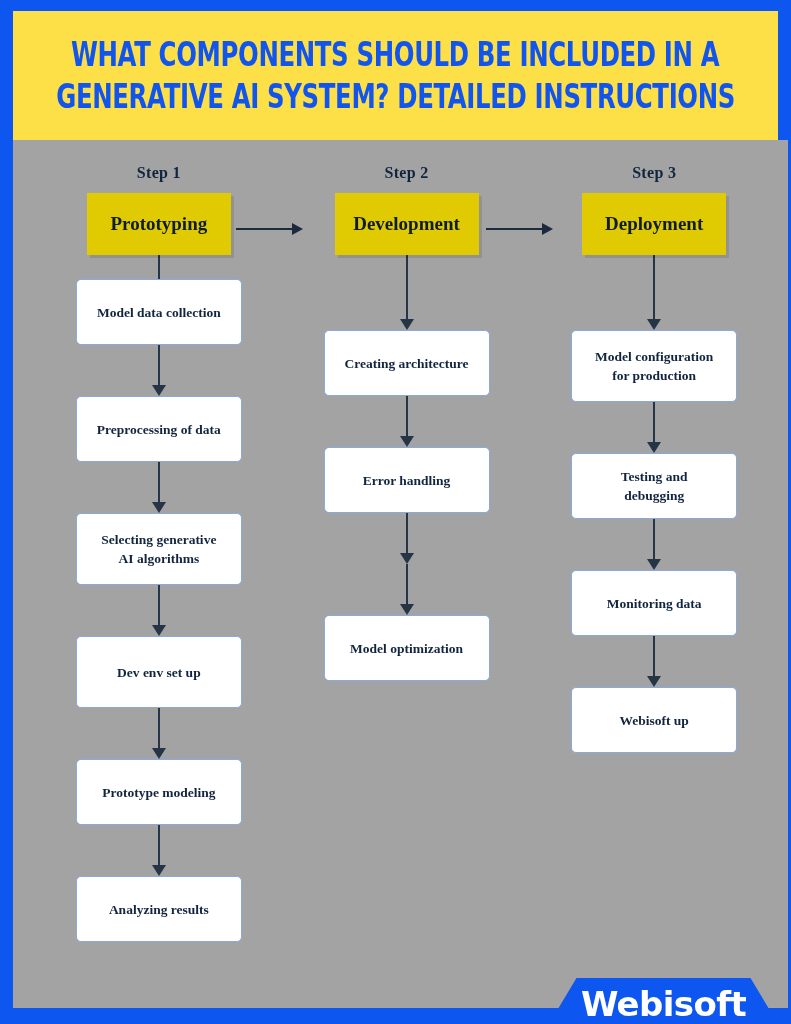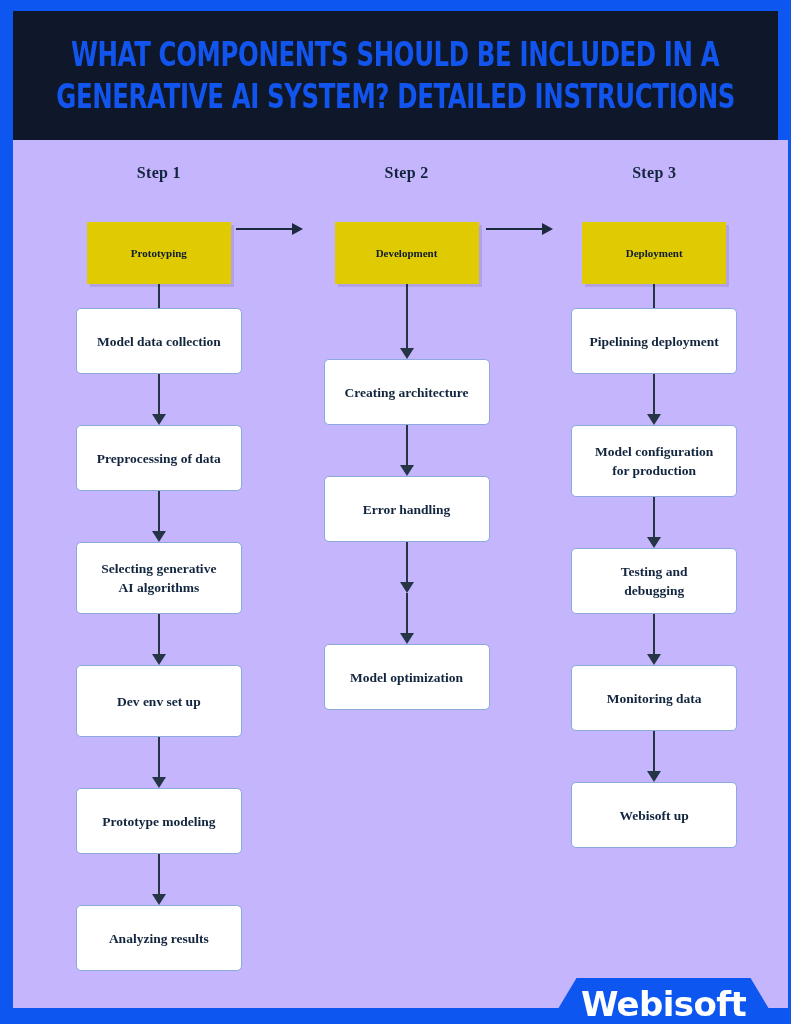--- a/index.html
+++ b/index.html
@@ -21,21 +21,21 @@
     background: #0d56f0;
   }
 
   
   .title-banner {
     position: absolute;
     left: 13px;
     top: 11px;
     width: 765px;
     height: 129px;
-    background: #0f172a;
+    background: #fde047;
     display: flex;
     flex-direction: column;
     align-items: center;
     justify-content: center;
     gap: 2px;
   }
 
   .title-line {
     color: #1155ee;
     font-family: "DejaVu Sans", "Liberation Sans", sans-serif;
@@ -50,21 +50,21 @@
     transform-origin: center center;
   }
 
   
   .canvas {
     position: absolute;
     left: 13px;
     top: 140px;
     width: 775px;
     height: 868px;
-    background: #c4b5fd;
+    background: #a3a3a3;
   }
 
   
   .columns {
     position: absolute;
     left: 0;
     top: 0;
     width: 765px;
     height: 868px;
     display: flex;
@@ -94,24 +94,23 @@
   .stage-box {
     width: 144px;
     height: 62px;
     background: #e0ca02;
     display: flex;
     align-items: center;
     justify-content: center;
     color: #0e1c2e;
     font-family: "Liberation Serif", "DejaVu Serif", serif;
     font-weight: bold;
-    font-size: 11px;
+    font-size: 19px;
     box-shadow: 3px 3px 0 rgba(0,0,0,0.10);
     position: relative;
-    margin-top: 29px;
   }
 
   
   .h-arrow {
     position: absolute;
     top: 83px;
     width: 70px;
     height: 12px;
   }
   .h-arrow.a1 { left: 223px; }
@@ -282,21 +281,20 @@
           <div class="v-arrow">
             <div class="shaft" style="height: 41px;"></div>
             <div class="head"></div>
           </div>
           <div class="node">Model optimization</div>
         </div>
         <div class="column">
           <div class="step-label">Step 3</div>
           <div class="stage-box">Deployment</div>
           <div class="v-stem" style="height: 24px;"></div>
-          <div class="node">Pipelining deployment</div>
           <div class="v-arrow">
             <div class="shaft" style="height: 41px;"></div>
             <div class="head"></div>
           </div>
           <div class="node tall">Model configuration for production</div>
           <div class="v-arrow">
             <div class="shaft" style="height: 41px;"></div>
             <div class="head"></div>
           </div>
           <div class="node">Testing and debugging</div>

